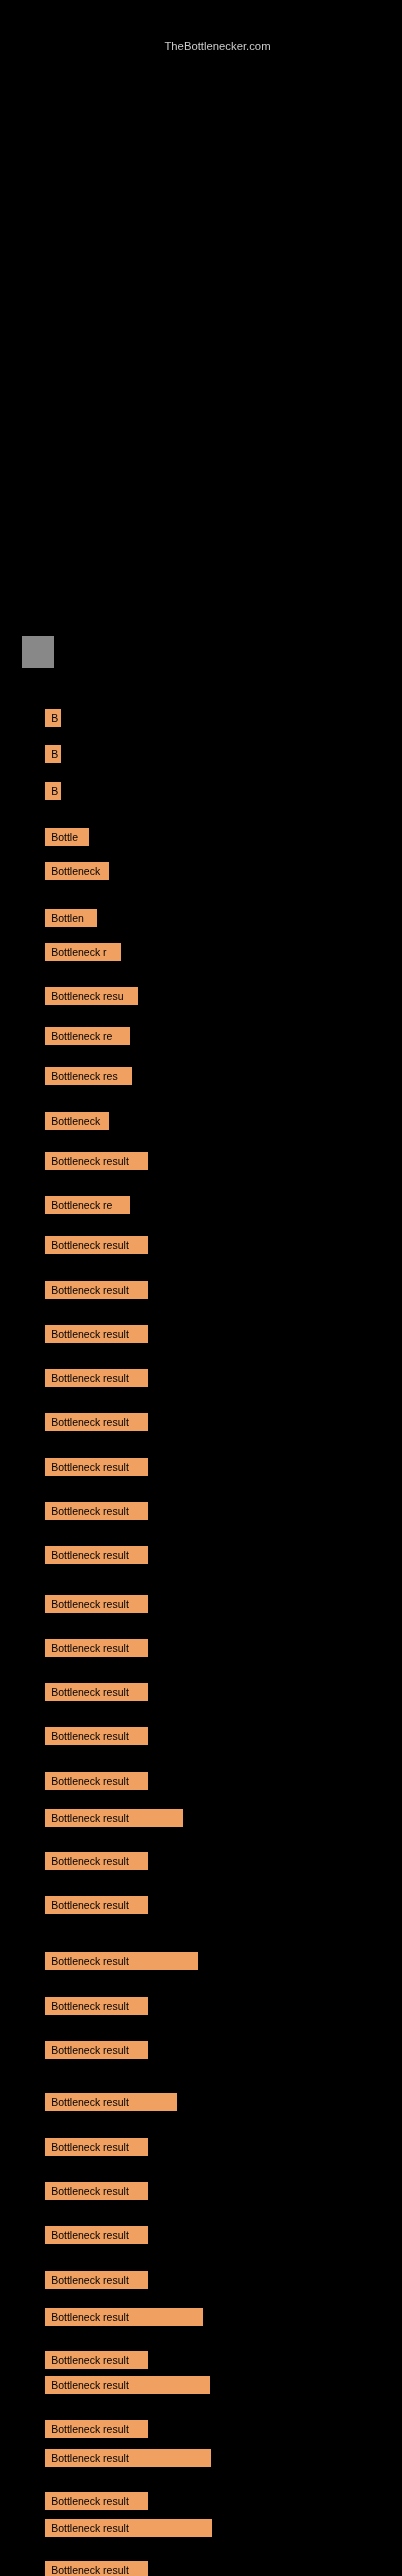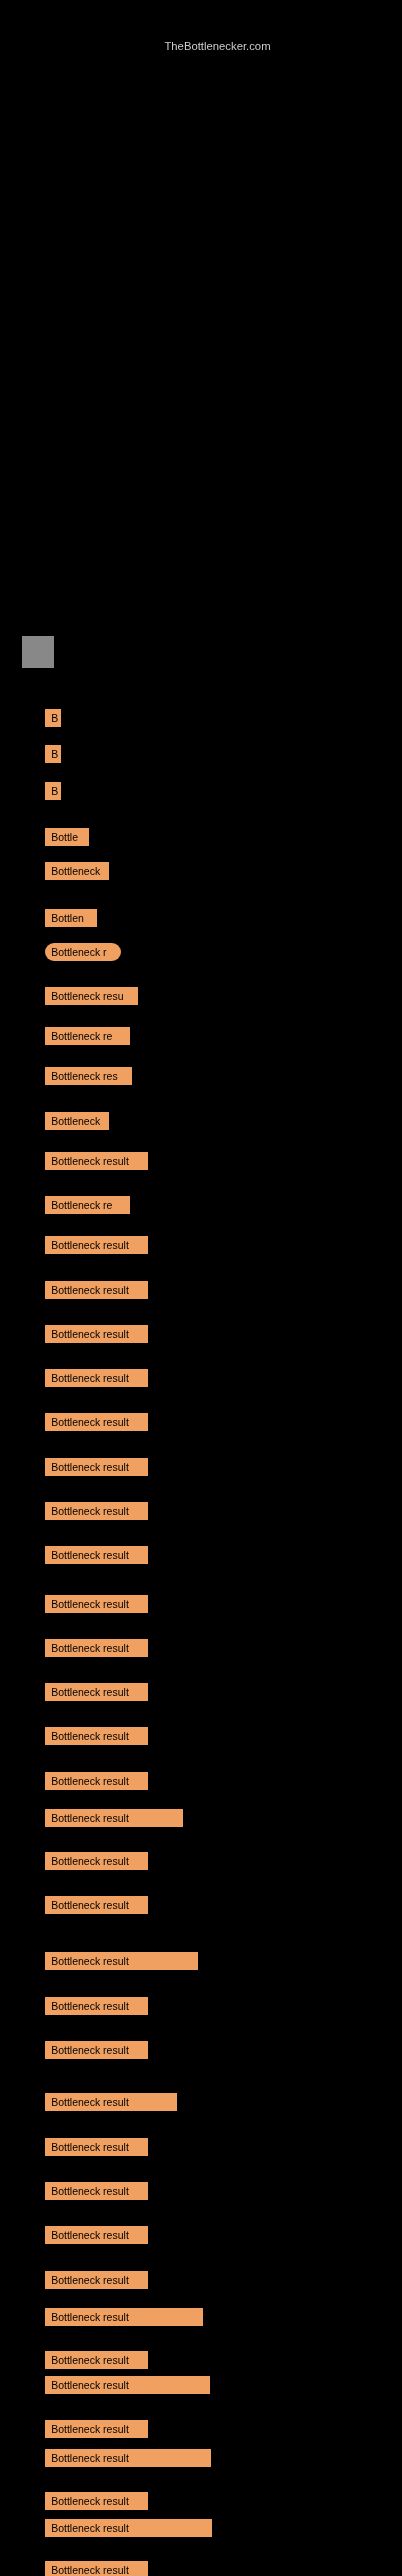--- a/index.html
+++ b/index.html
@@ -51,21 +51,21 @@
 
 <div class="vertical-line"></div>
 
 <div id="items-container" style="position: relative; height: 2576px;">
 <div class="bottleneck-item" style="position: absolute; top: 652px; left: 6.4px; width: 16px; min-width: 16px; max-width: 16px;">B</div>
     <div class="bottleneck-item" style="position: absolute; top: 688px; left: 6.4px; width: 16px; min-width: 16px; max-width: 16px;">B</div>
     <div class="bottleneck-item" style="position: absolute; top: 725px; left: 6.4px; width: 16px; min-width: 16px; max-width: 16px;">B</div>
     <div class="bottleneck-item" style="position: absolute; top: 771px; left: 6.4px; width: 44px; min-width: 44px; max-width: 44px;">Bottle</div>
     <div class="bottleneck-item" style="position: absolute; top: 805px; left: 6.4px; width: 64px; min-width: 64px; max-width: 64px;">Bottleneck</div>
     <div class="bottleneck-item" style="position: absolute; top: 845px; left: 6.4px; width: 52px; min-width: 52px; max-width: 52px; margin-top: 7px;">Bottlen</div>
-    <div class="bottleneck-item" style="position: absolute; top: 886px; left: 6.4px; width: 76px; min-width: 76px; max-width: 76px; border-radius: 9px;">Bottleneck r</div>
+    <div class="bottleneck-item" style="position: absolute; top: 886px; left: 6.4px; width: 76px; min-width: 76px; max-width: 76px;">Bottleneck r</div>
     <div class="bottleneck-item" style="position: absolute; top: 930px; left: 6.4px; width: 93px; min-width: 93px; max-width: 93px;">Bottleneck resu</div>
     <div class="bottleneck-item" style="position: absolute; top: 970px; left: 6.4px; width: 85px; min-width: 85px; max-width: 85px;">Bottleneck re</div>
     <div class="bottleneck-item" style="position: absolute; top: 1010px; left: 6.4px; width: 87px; min-width: 87px; max-width: 87px;">Bottleneck res</div>
     <div class="bottleneck-item" style="position: absolute; top: 1055px; left: 6.4px; width: 64px; min-width: 64px; max-width: 64px;">Bottleneck</div>
     <div class="bottleneck-item" style="position: absolute; top: 1095px; left: 6.4px; width: 103px; min-width: 103px; max-width: 103px;">Bottleneck result</div>
     <div class="bottleneck-item" style="position: absolute; top: 1139px; left: 6.4px; width: 85px; min-width: 85px; max-width: 85px;">Bottleneck re</div>
     <div class="bottleneck-item" style="position: absolute; top: 1179px; left: 6.4px; width: 103px; min-width: 103px; max-width: 103px;">Bottleneck result</div>
     <div class="bottleneck-item" style="position: absolute; top: 1224px; left: 6.4px; width: 103px; min-width: 103px; max-width: 103px;">Bottleneck result</div>
     <div class="bottleneck-item" style="position: absolute; top: 1268px; left: 6.4px; width: 103px; min-width: 103px; max-width: 103px;">Bottleneck result</div>
     <div class="bottleneck-item" style="position: absolute; top: 1312px; left: 6.4px; width: 103px; min-width: 103px; max-width: 103px;">Bottleneck result</div>

